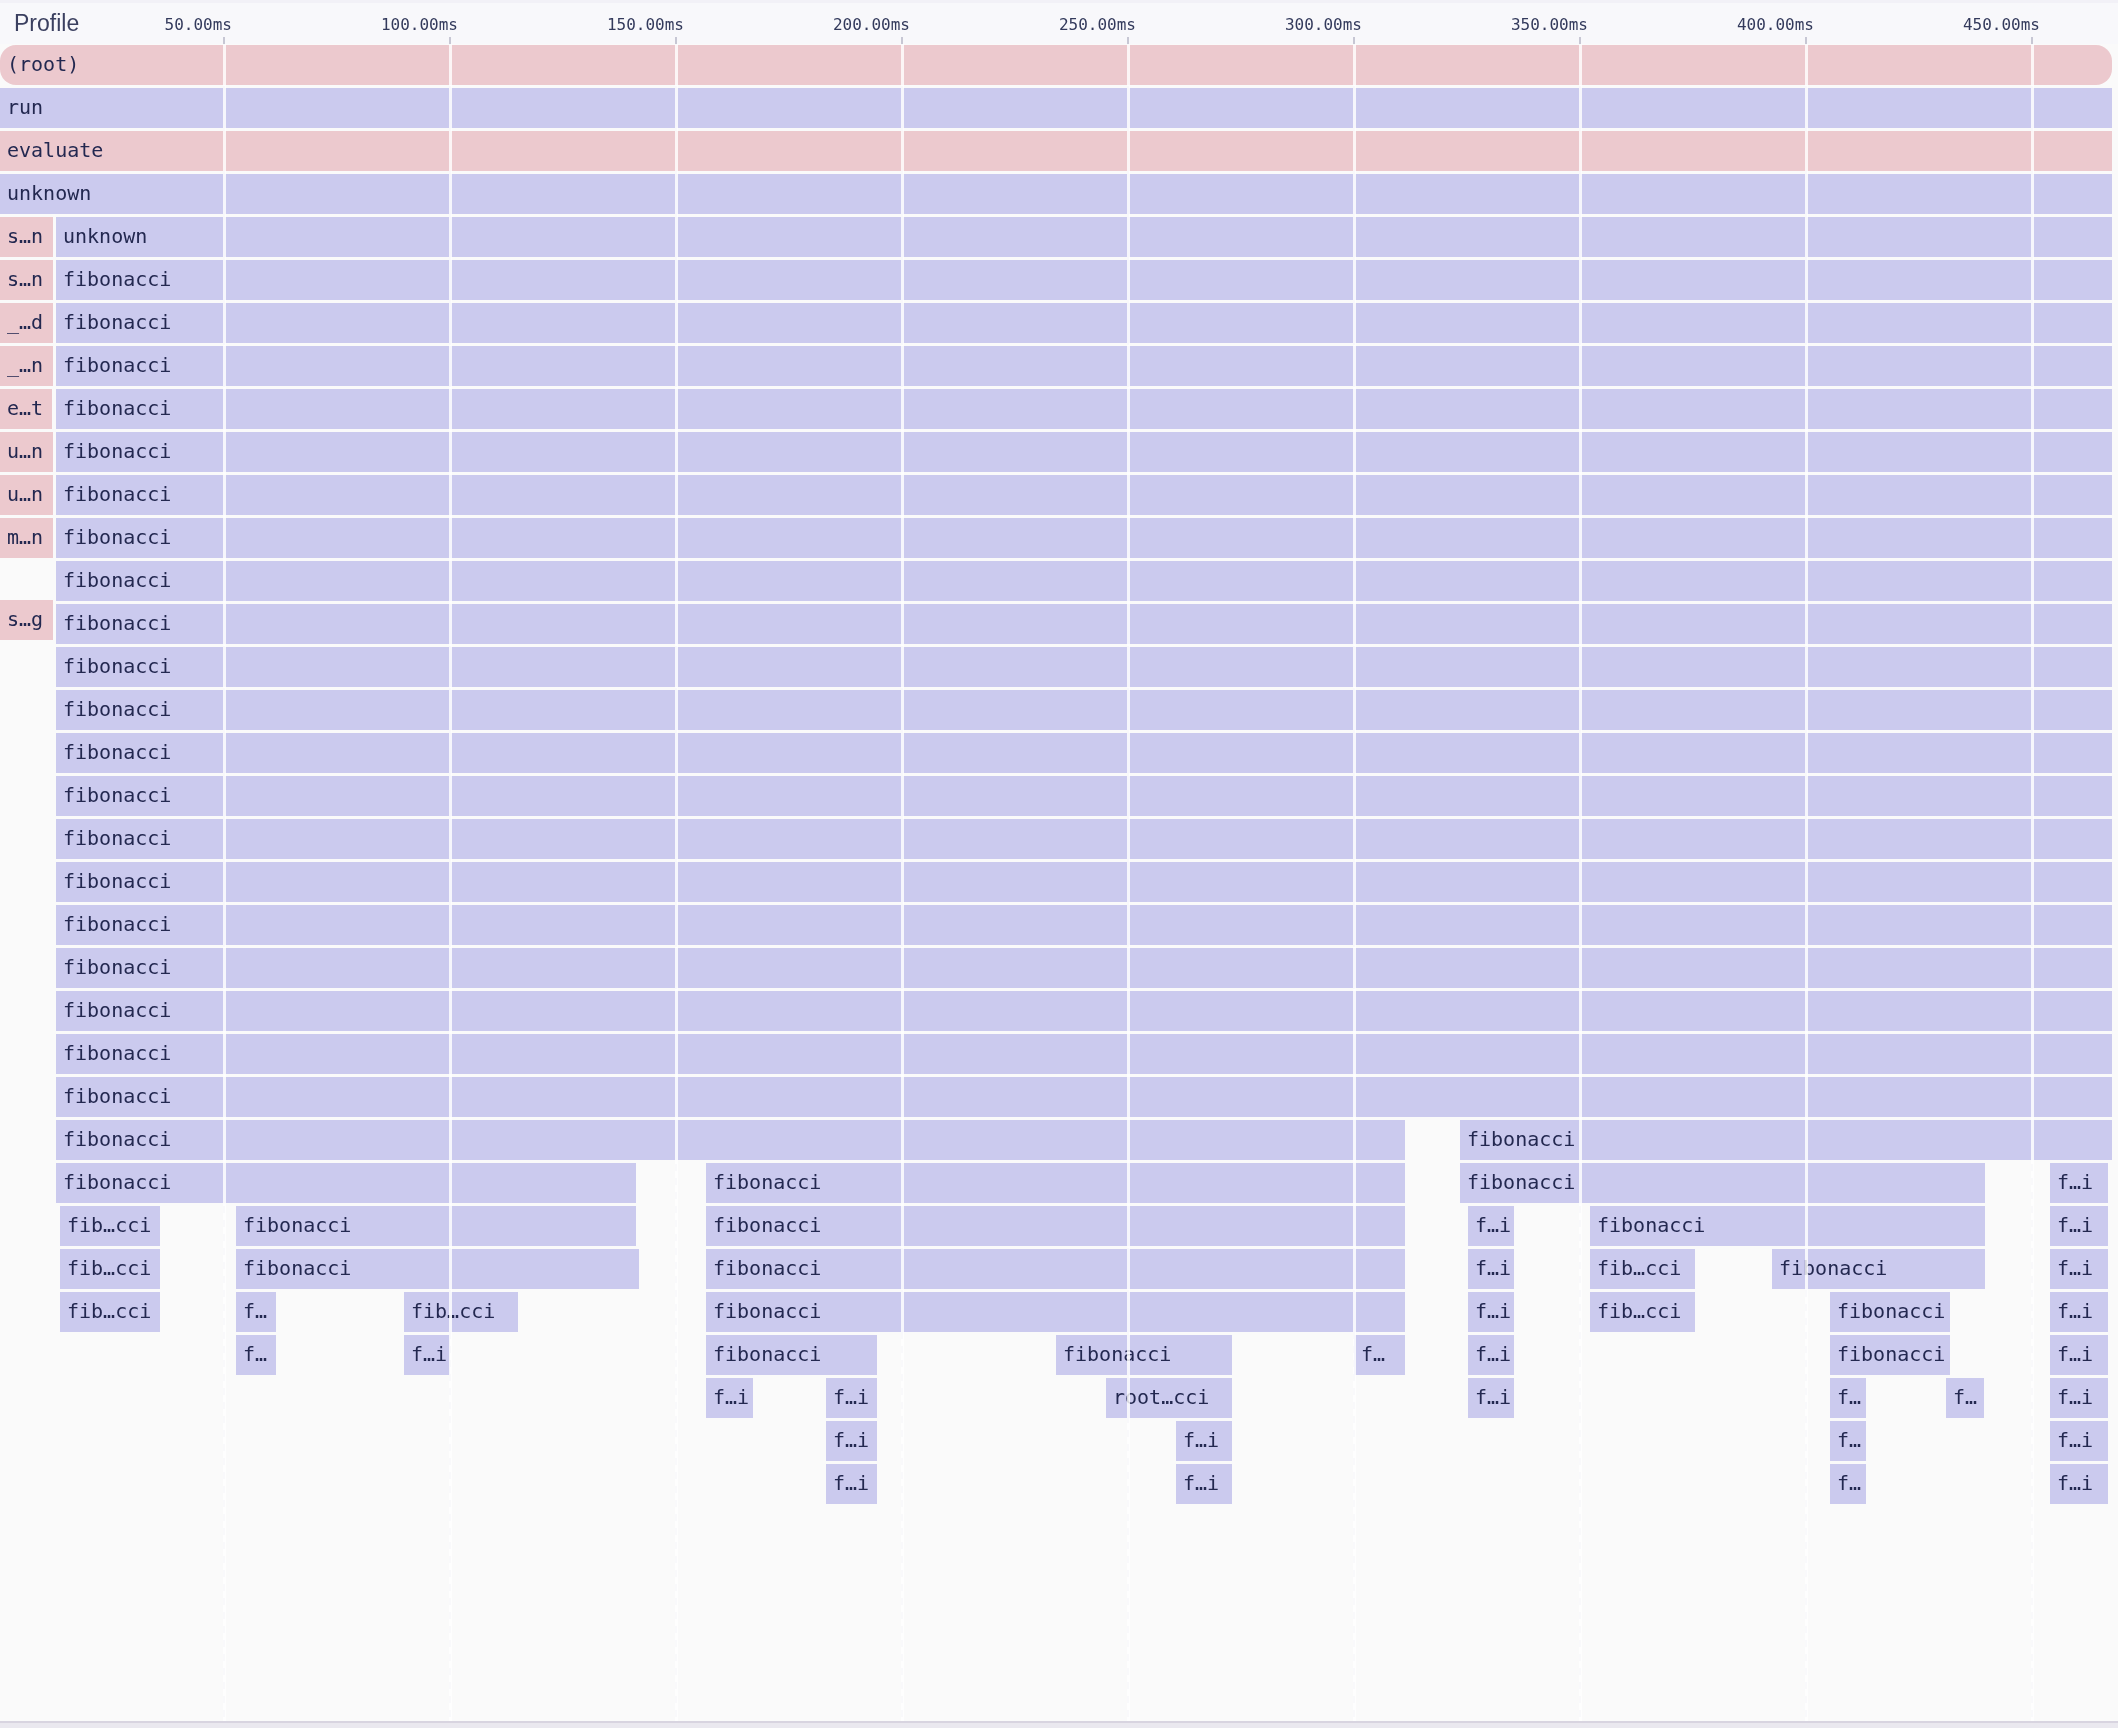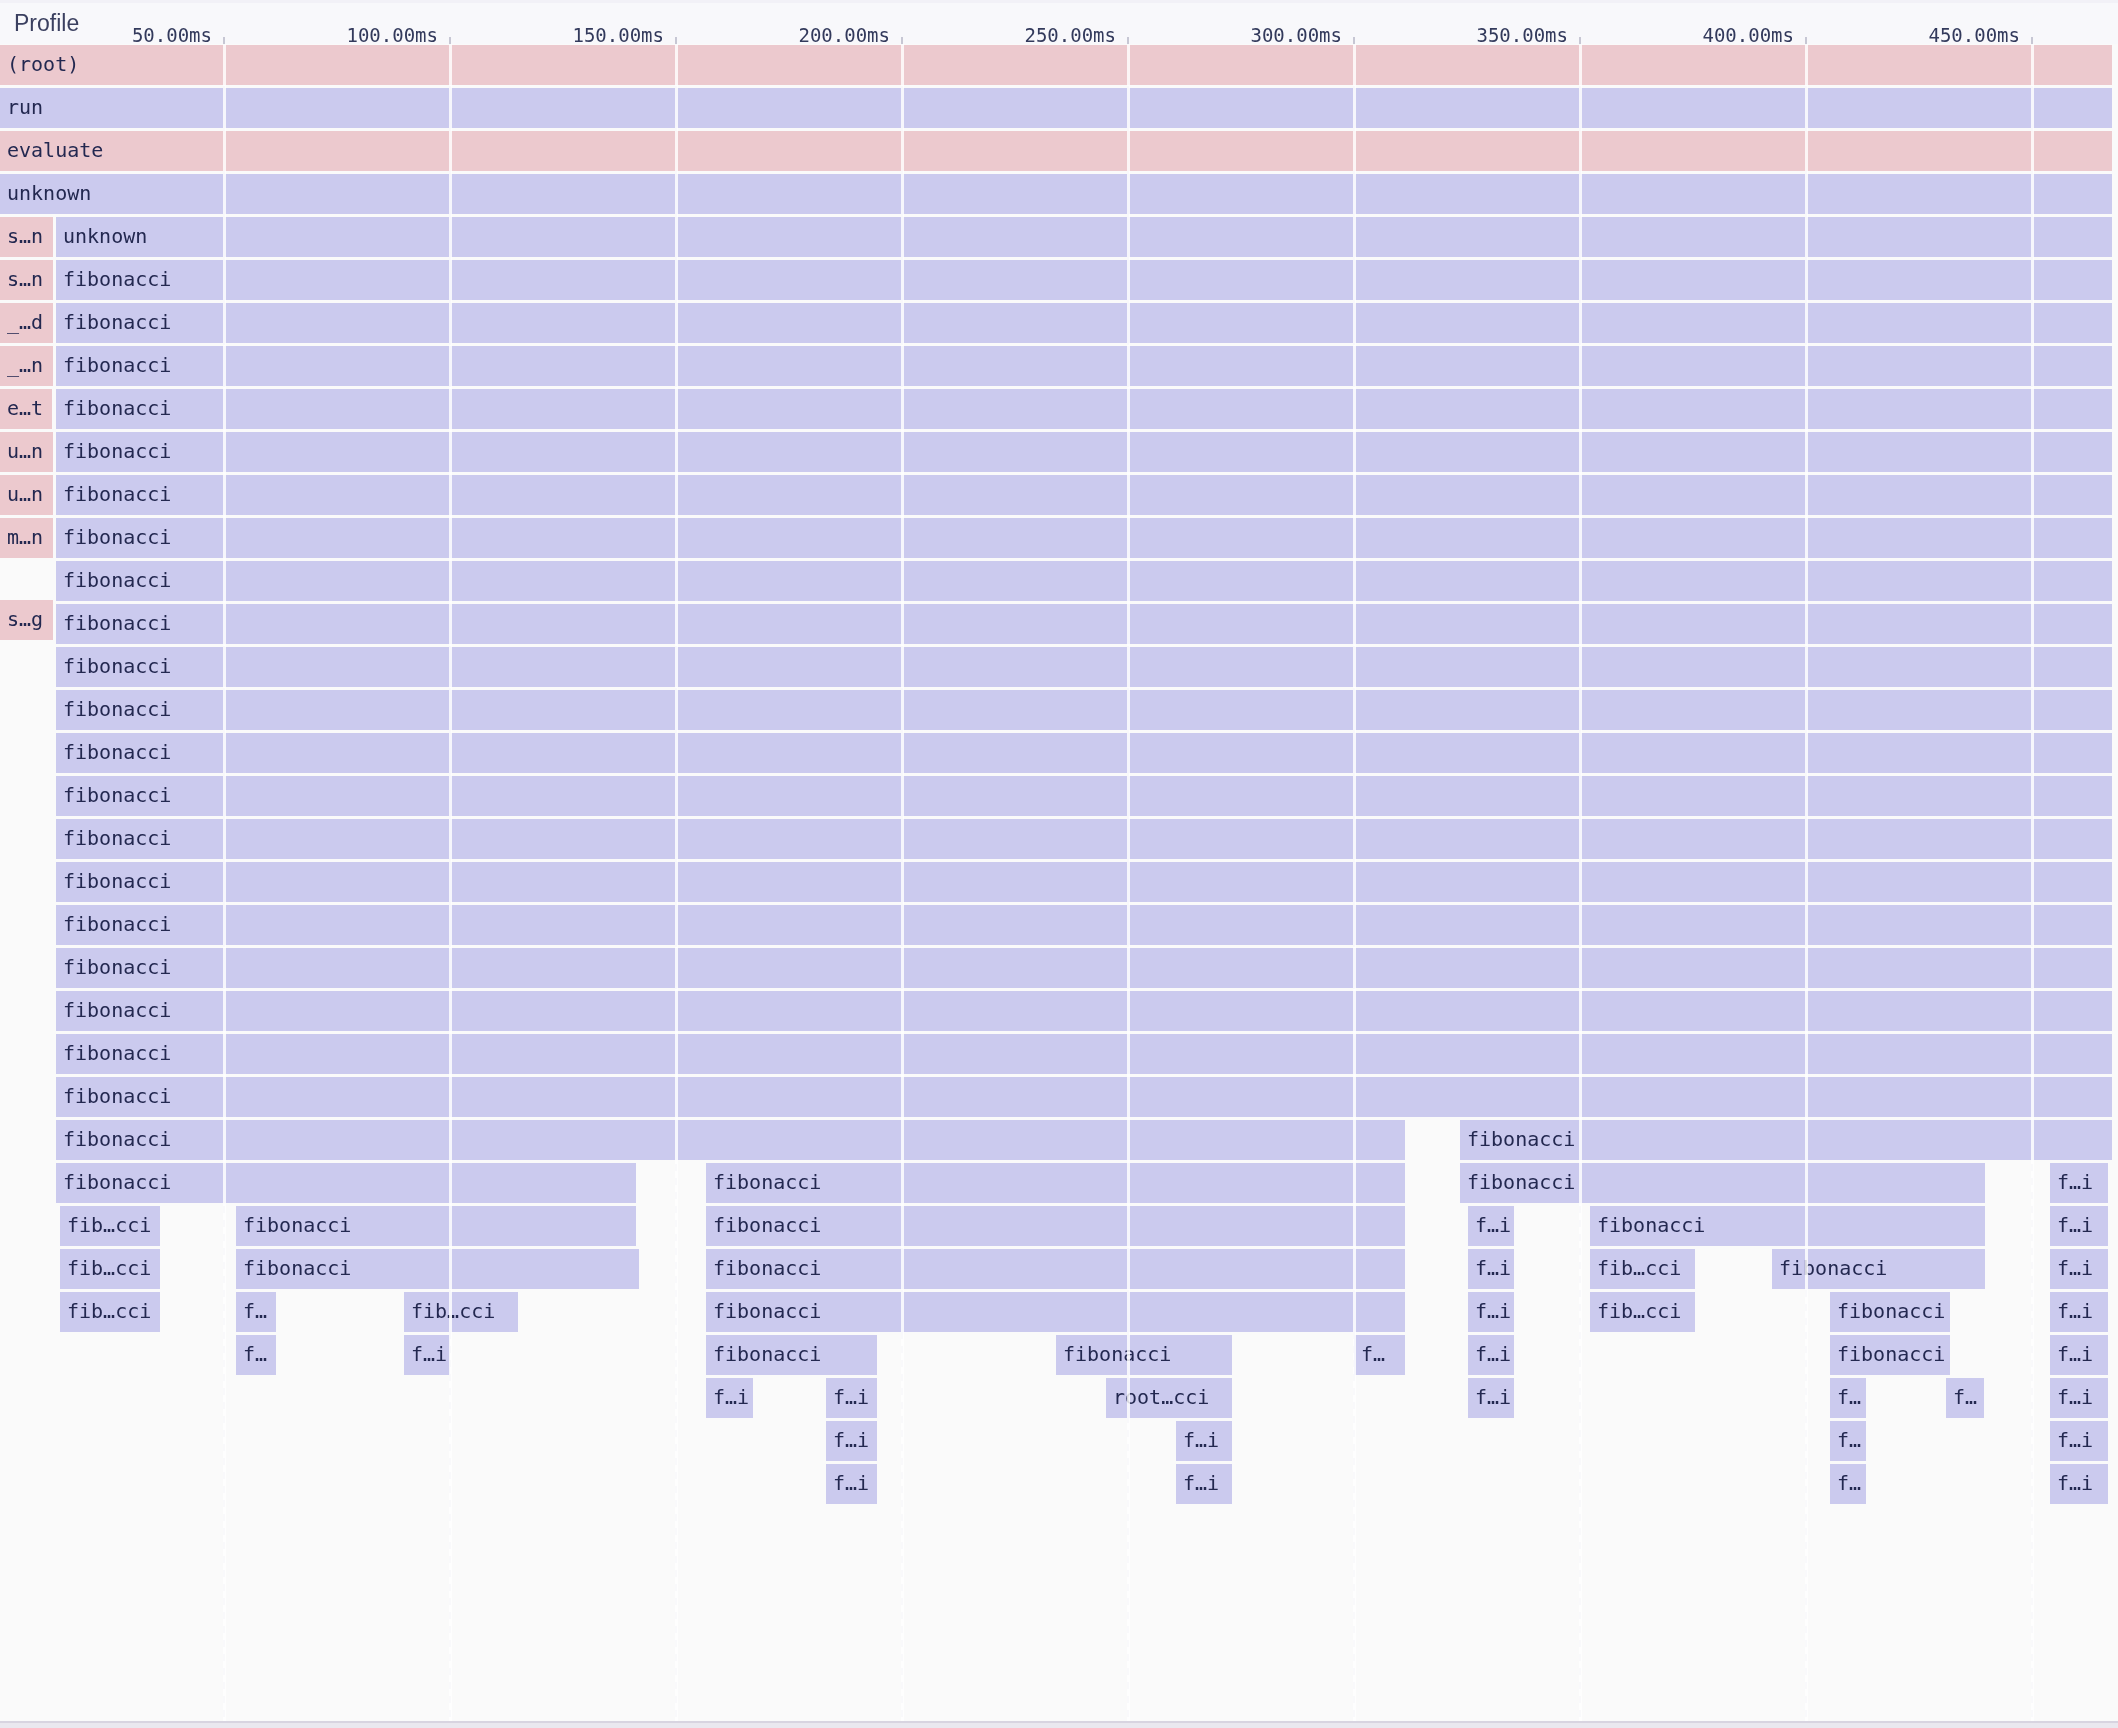--- a/index.html
+++ b/index.html
@@ -3,22 +3,22 @@
 <meta charset="utf-8">
 <style>
   html,body{margin:0;padding:0;width:2118px;height:1728px;overflow:hidden;
     background:#fafafa;font-family:"DejaVu Sans Mono",monospace;}
   #app{position:relative;width:2118px;height:1728px;}
   
   #ruler{position:absolute;left:0;top:0;width:2118px;height:44px;
     background:#f8f8fb;border-top:3px solid #f2f1f7;box-sizing:border-box;z-index:4;}
   #profile-tab{position:absolute;left:14px;top:0;height:41px;line-height:41px;
     font-family:"Liberation Sans",sans-serif;font-size:23px;color:#3b4060;}
-  .tick-label{position:absolute;top:11px;height:41px;line-height:43px;
-    font-size:19px;color:#333a5c;transform:translateX(-100%);white-space:nowrap;}
+  .tick-label{position:absolute;top:0;height:41px;line-height:43px;
+    font-size:16px;color:#333a5c;transform:translateX(-100%);white-space:nowrap;margin-left:20px;}
   .tick-mark{position:absolute;bottom:0;width:2px;height:7px;background:#c7c7d4;}
   
   .gl-back{position:absolute;top:44px;height:1677px;width:2px;z-index:0;
     background:repeating-linear-gradient(to bottom,#dedce6 0 7px,rgba(0,0,0,0) 7px 14px);}
   .gl-front{position:absolute;top:44px;height:1677px;width:3px;
     background:rgba(255,255,255,0.82);z-index:2;}
   
   #rows{position:absolute;left:0;top:0;z-index:1;}
   .frame{position:absolute;height:39.5px;box-sizing:border-box;overflow:hidden;
     white-space:nowrap;font-size:20px;line-height:39px;color:#232850;
@@ -62,21 +62,21 @@
       <div class="gl-back" style="left: 449px;"></div>
       <div class="gl-back" style="left: 675px;"></div>
       <div class="gl-back" style="left: 901px;"></div>
       <div class="gl-back" style="left: 1127px;"></div>
       <div class="gl-back" style="left: 1353px;"></div>
       <div class="gl-back" style="left: 1579px;"></div>
       <div class="gl-back" style="left: 1805px;"></div>
       <div class="gl-back" style="left: 2031px;"></div>
     </div>
   <div id="rows">
-      <div class="frame pink" style="left: 0px; width: 2112px; top: 45px;"><span>(root)</span></div>
+      <div class="frame pink" style="left: 0px; width: 2112px; top: 45px; border-radius: 16px;"><span>(root)</span></div>
       <div class="frame purple" style="left: 0px; width: 2112px; top: 88px;"><span>run</span></div>
       <div class="frame pink" style="left: 0px; width: 2112px; top: 131px;"><span>evaluate</span></div>
       <div class="frame purple" style="left: 0px; width: 2112px; top: 174px;"><span>unknown</span></div>
       <div class="frame pink" style="left: 0px; width: 53px; top: 217px;"><span>s…n</span></div>
       <div class="frame purple" style="left: 56px; width: 2056px; top: 217px;"><span>unknown</span></div>
       <div class="frame pink" style="left: 0px; width: 53px; top: 260px;"><span>s…n</span></div>
       <div class="frame purple" style="left: 56px; width: 2056px; top: 260px;"><span>fibonacci</span></div>
       <div class="frame pink" style="left: 0px; width: 53px; top: 303px;"><span>_…d</span></div>
       <div class="frame purple" style="left: 56px; width: 2056px; top: 303px;"><span>fibonacci</span></div>
       <div class="frame pink" style="left: 0px; width: 53px; top: 346px;"><span>_…n</span></div>

